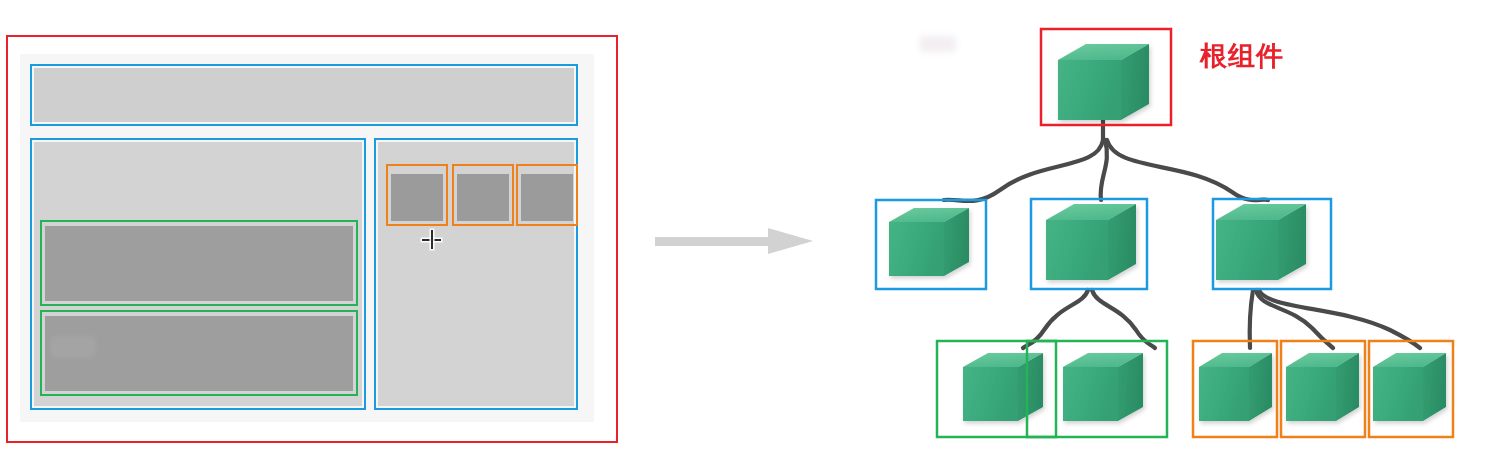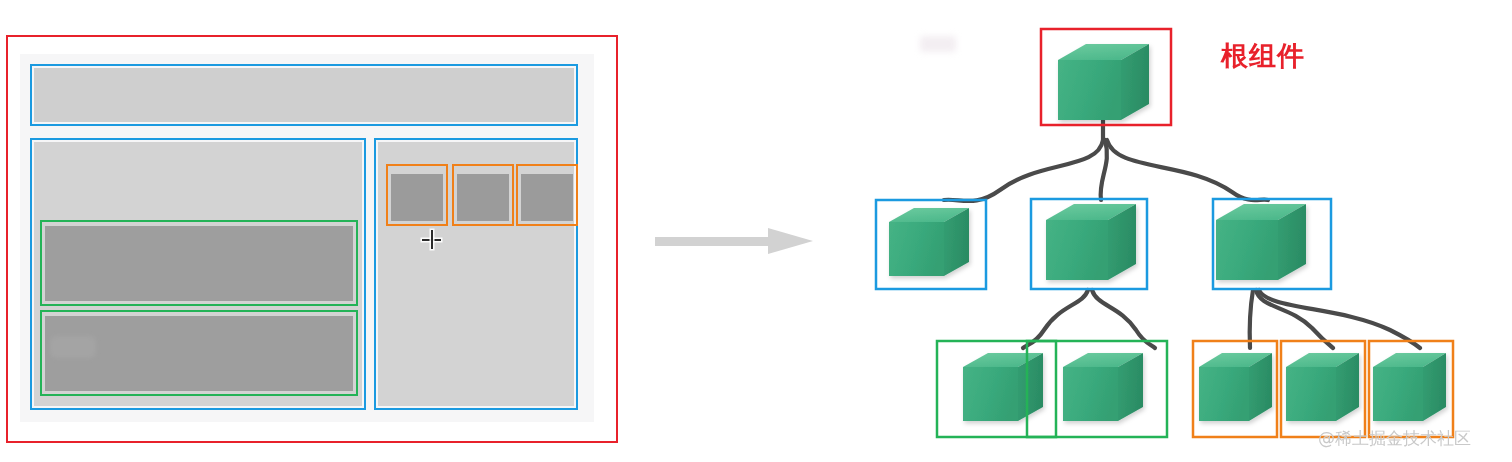--- a/index.html
+++ b/index.html
@@ -126,21 +126,20 @@
 
   #root-label {
     position: absolute;
     left: 1200px; top: 38px;
     color: #e8212b;
     font-size: 27px;
     font-weight: bold;
     letter-spacing: 1px;
     white-space: nowrap;
     font-family: "DejaVu Sans", "Liberation Sans", sans-serif;
-    margin-left: 21px;
   }
   #watermark {
     position: absolute;
     left: 1318px; top: 427px;
     color: #c9c9c9;
     font-size: 17px;
     white-space: nowrap;
     font-family: "DejaVu Sans", "Liberation Sans", sans-serif;
   }
   #faint-mark {
@@ -301,15 +300,14 @@
     <rect x="937" y="341" width="119" height="96" fill="none" stroke="#24b357" stroke-width="2.5"></rect>
     <rect x="1027" y="341" width="140" height="96" fill="none" stroke="#24b357" stroke-width="2.5"></rect>
 
     <rect x="1193" y="341" width="84" height="96" fill="none" stroke="#f08019" stroke-width="2.5"></rect>
     <rect x="1281" y="341" width="84" height="96" fill="none" stroke="#f08019" stroke-width="2.5"></rect>
     <rect x="1369" y="341" width="84" height="96" fill="none" stroke="#f08019" stroke-width="2.5"></rect>
   </svg>
 
   <div id="root-label">根组件</div>
 
-  <div id="watermark">@稀土掘金技术社区</div>
 
 </div>
 
 </body></html>

